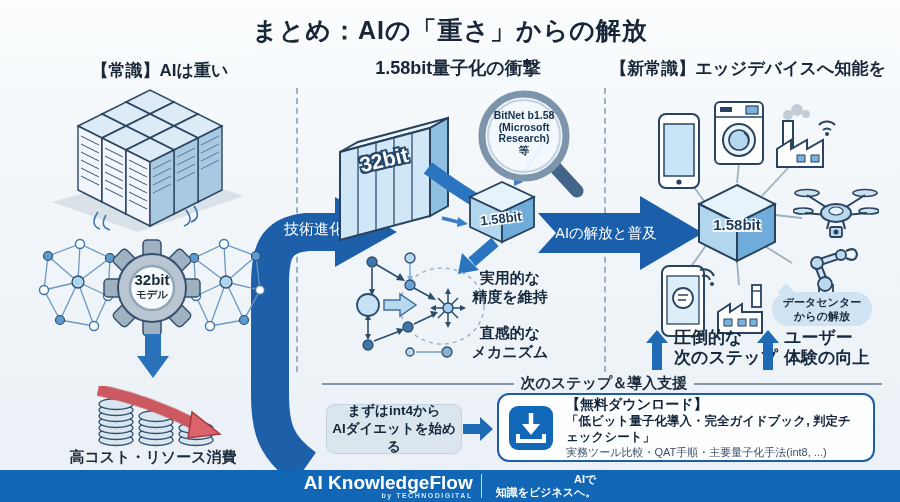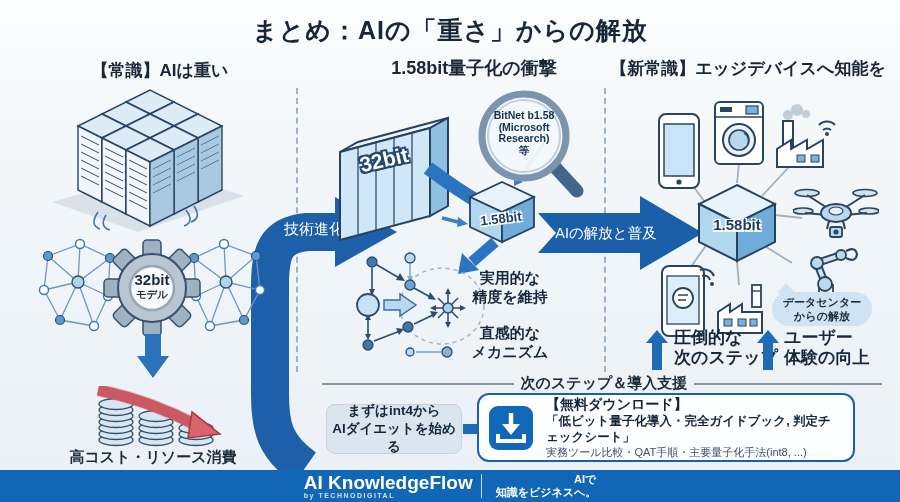--- a/index.html
+++ b/index.html
@@ -25,36 +25,36 @@
     line-height:14px;color:#1a2c40;display:flex;flex-direction:column;justify-content:center;}
   .bubble .tail{position:absolute;left:8px;top:-6px;width:12px;height:12px;background:#cfe3f2;transform:rotate(45deg);}
   .startbox{background:#dbe5ee;border:1px solid #c3d2de;border-radius:9px;
     display:flex;flex-direction:column;justify-content:center;font-size:13.5px;font-weight:bold;line-height:18px;color:#14273b;}
   .dlbox{background:#fdfeff;border:2.5px solid #1b5ea9;border-radius:12px;display:flex;align-items:center;padding:0 10px;box-sizing:border-box;}
   .dlicon{width:44px;height:44px;border-radius:9px;background:#1268b8;flex:0 0 44px;margin-right:13px;}
   .dl-l1{font-size:14px;font-weight:bold;color:#13243a;line-height:17px;}
   .dl-l2{font-size:12.5px;font-weight:bold;color:#13243a;line-height:16px;}
   .dl-l3{font-size:11px;color:#3e5068;line-height:14px;}
   .footer{background:#1167b5;display:flex;align-items:center;justify-content:center;}
-  .brandblock{text-align:left;margin-right:8px;}
+  .brandblock{text-align:right;margin-right:8px;}
   .brand{font-size:19px;font-weight:bold;color:#fff;line-height:18px;}
   .byline{font-size:7px;color:#cfe2f2;letter-spacing:1.5px;font-weight:bold;}
   .vdiv{width:1px;height:24px;background:rgba(255,255,255,.75);margin-right:14px;}
   .tagline{font-size:11px;font-weight:bold;color:#fff;line-height:13px;text-align:right;}
   svg{display:block;}
 </style>
 </head>
 <body>
 
 <div id="canvas">
 
   <div class="abs ctr title" style="left:0;top:14px;width:900px;">まとめ：AIの「重さ」からの解放</div>
 
   <div class="abs ctr colhead" style="left:30px;top:59px;width:260px;">【常識】AIは重い</div>
-  <div class="abs ctr colhead" style="left:324px;top:56px;width:300px;font-size:18px;">1.58bit量子化の衝撃</div>
+  <div class="abs ctr colhead" style="left:308px;top:56px;width:300px;font-size:18px;">1.58bit量子化の衝撃</div>
   <div class="abs ctr colhead" style="left:608px;top:57px;width:280px;">【新常識】エッジデバイスへ知能を</div>
 
   <div class="abs dashline" style="left:296px;top:88px;height:284px;"></div>
   <div class="abs dashline" style="left:604px;top:88px;height:284px;"></div>
 
   <svg class="abs" style="left:235px;top:185px;" width="165" height="285" viewBox="0 0 165 285">
     <path d="M 70 283 C 40 262, 35 242, 35 210 L 35 100 C 35 68, 40 50, 72 47 L 102 47" stroke="#1d5fa8" stroke-width="38" fill="none"></path>
     <polygon points="100,12 162,47 100,82" fill="#1d5fa8"></polygon>
   </svg>
   <div class="abs ctr white-label" style="left:276px;top:220px;width:76px;font-size:15px;">技術進化</div>
@@ -353,21 +353,21 @@
   <div class="abs hline" style="left:694px;top:383px;width:188px;"></div>
 
   <div class="abs ctr startbox" style="left:326px;top:404px;width:134px;height:48px;">
     <div>まずはint4から</div>
     <div>AIダイエットを始める</div>
   </div>
   <svg class="abs" style="left:463px;top:417px;" width="30" height="24" viewBox="0 0 30 24">
     <polygon points="0,7 17,7 17,0 30,12 17,24 17,17 0,17" fill="#1f6ab5"></polygon>
   </svg>
 
-  <div class="abs dlbox" style="left:477px;top:393px;width:378px;height:69px;">
+  <div class="abs dlbox" style="left:497px;top:393px;width:378px;height:69px;">
     <div class="dlicon">
       <svg width="44" height="44" viewBox="0 0 44 44">
         <line x1="22" y1="7" x2="22" y2="19" stroke="#ffffff" stroke-width="4.5"></line>
         <polygon points="13,18 31,18 22,29" fill="#ffffff"></polygon>
         <path d="M9,28 L9,35 L35,35 L35,28" stroke="#ffffff" stroke-width="4" fill="none"></path>
       </svg>
     </div>
     <div>
       <div class="dl-l1">【無料ダウンロード】</div>
       <div class="dl-l2">「低ビット量子化導入・完全ガイドブック, 判定チェックシート」</div>

